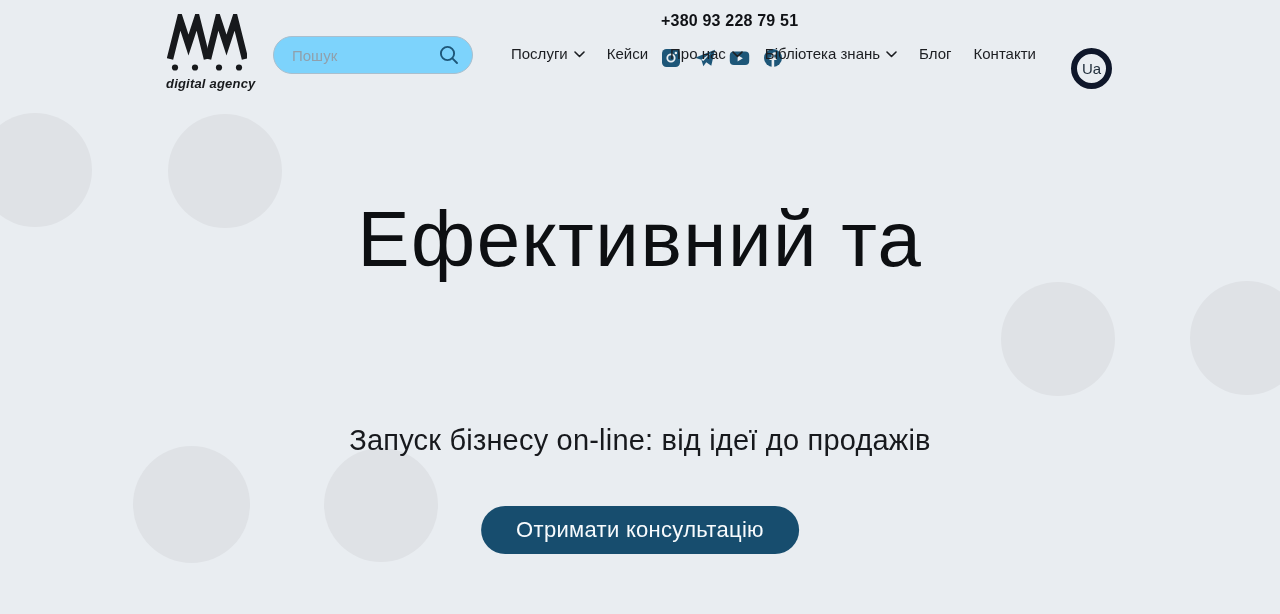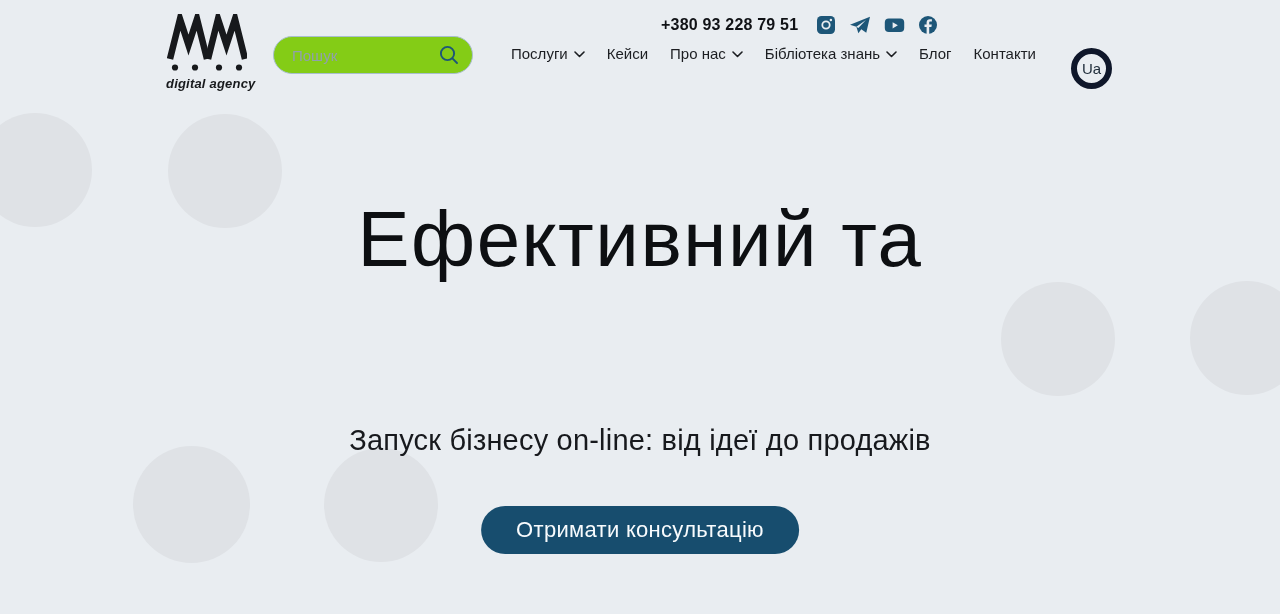--- a/index.html
+++ b/index.html
@@ -18,32 +18,32 @@
   }
   
   .logo { position:absolute; left:166px; top:14px; width:82px; text-align:center;font-style:italic; }
   .logo svg { display:block; margin:0 auto; }
   .logo-tagline {
     margin-top:4px; font-size:13px; font-weight:700; letter-spacing:.2px; color:#17191c;
     white-space:nowrap;
   }
   .search {
     position:absolute; left:273px; top:36px; width:200px; height:38px;
-    background:#84cc16; border:1px solid #a9bfce; border-radius:19px;
+    background:#7dd3fc; border:1px solid #a9bfce; border-radius:19px;
     display:flex; align-items:center; padding:0 12px 0 18px;
   }
   .search input {
     flex:1; border:none; outline:none; background:transparent;
     font-family:"Liberation Sans", sans-serif; font-size:15px; color:#2a3b48; min-width:0;
   }
   .search input::placeholder { color:#90a0ac; }
   .search-icon { flex:none; display:flex; cursor:pointer; }
   .topline {
     position:absolute; left:661px; top:12px; height:26px;
-    display:flex; align-items:center; gap:18px;
+    display:flex; gap:18px;flex-direction:column;
   }
   .phone { font-size:16px; font-weight:700; color:#101216; letter-spacing:.2px; text-decoration:none; white-space:nowrap; }
   .socials { display:flex; align-items:center; gap:13px; }
   .socials a { display:flex; }
   .nav {
     position:absolute; left:511px; top:45px; height:24px;
     display:flex; align-items:flex-start; gap:22px;
   }
   .nav-item {
     display:flex; align-items:center; gap:6px; cursor:pointer;

